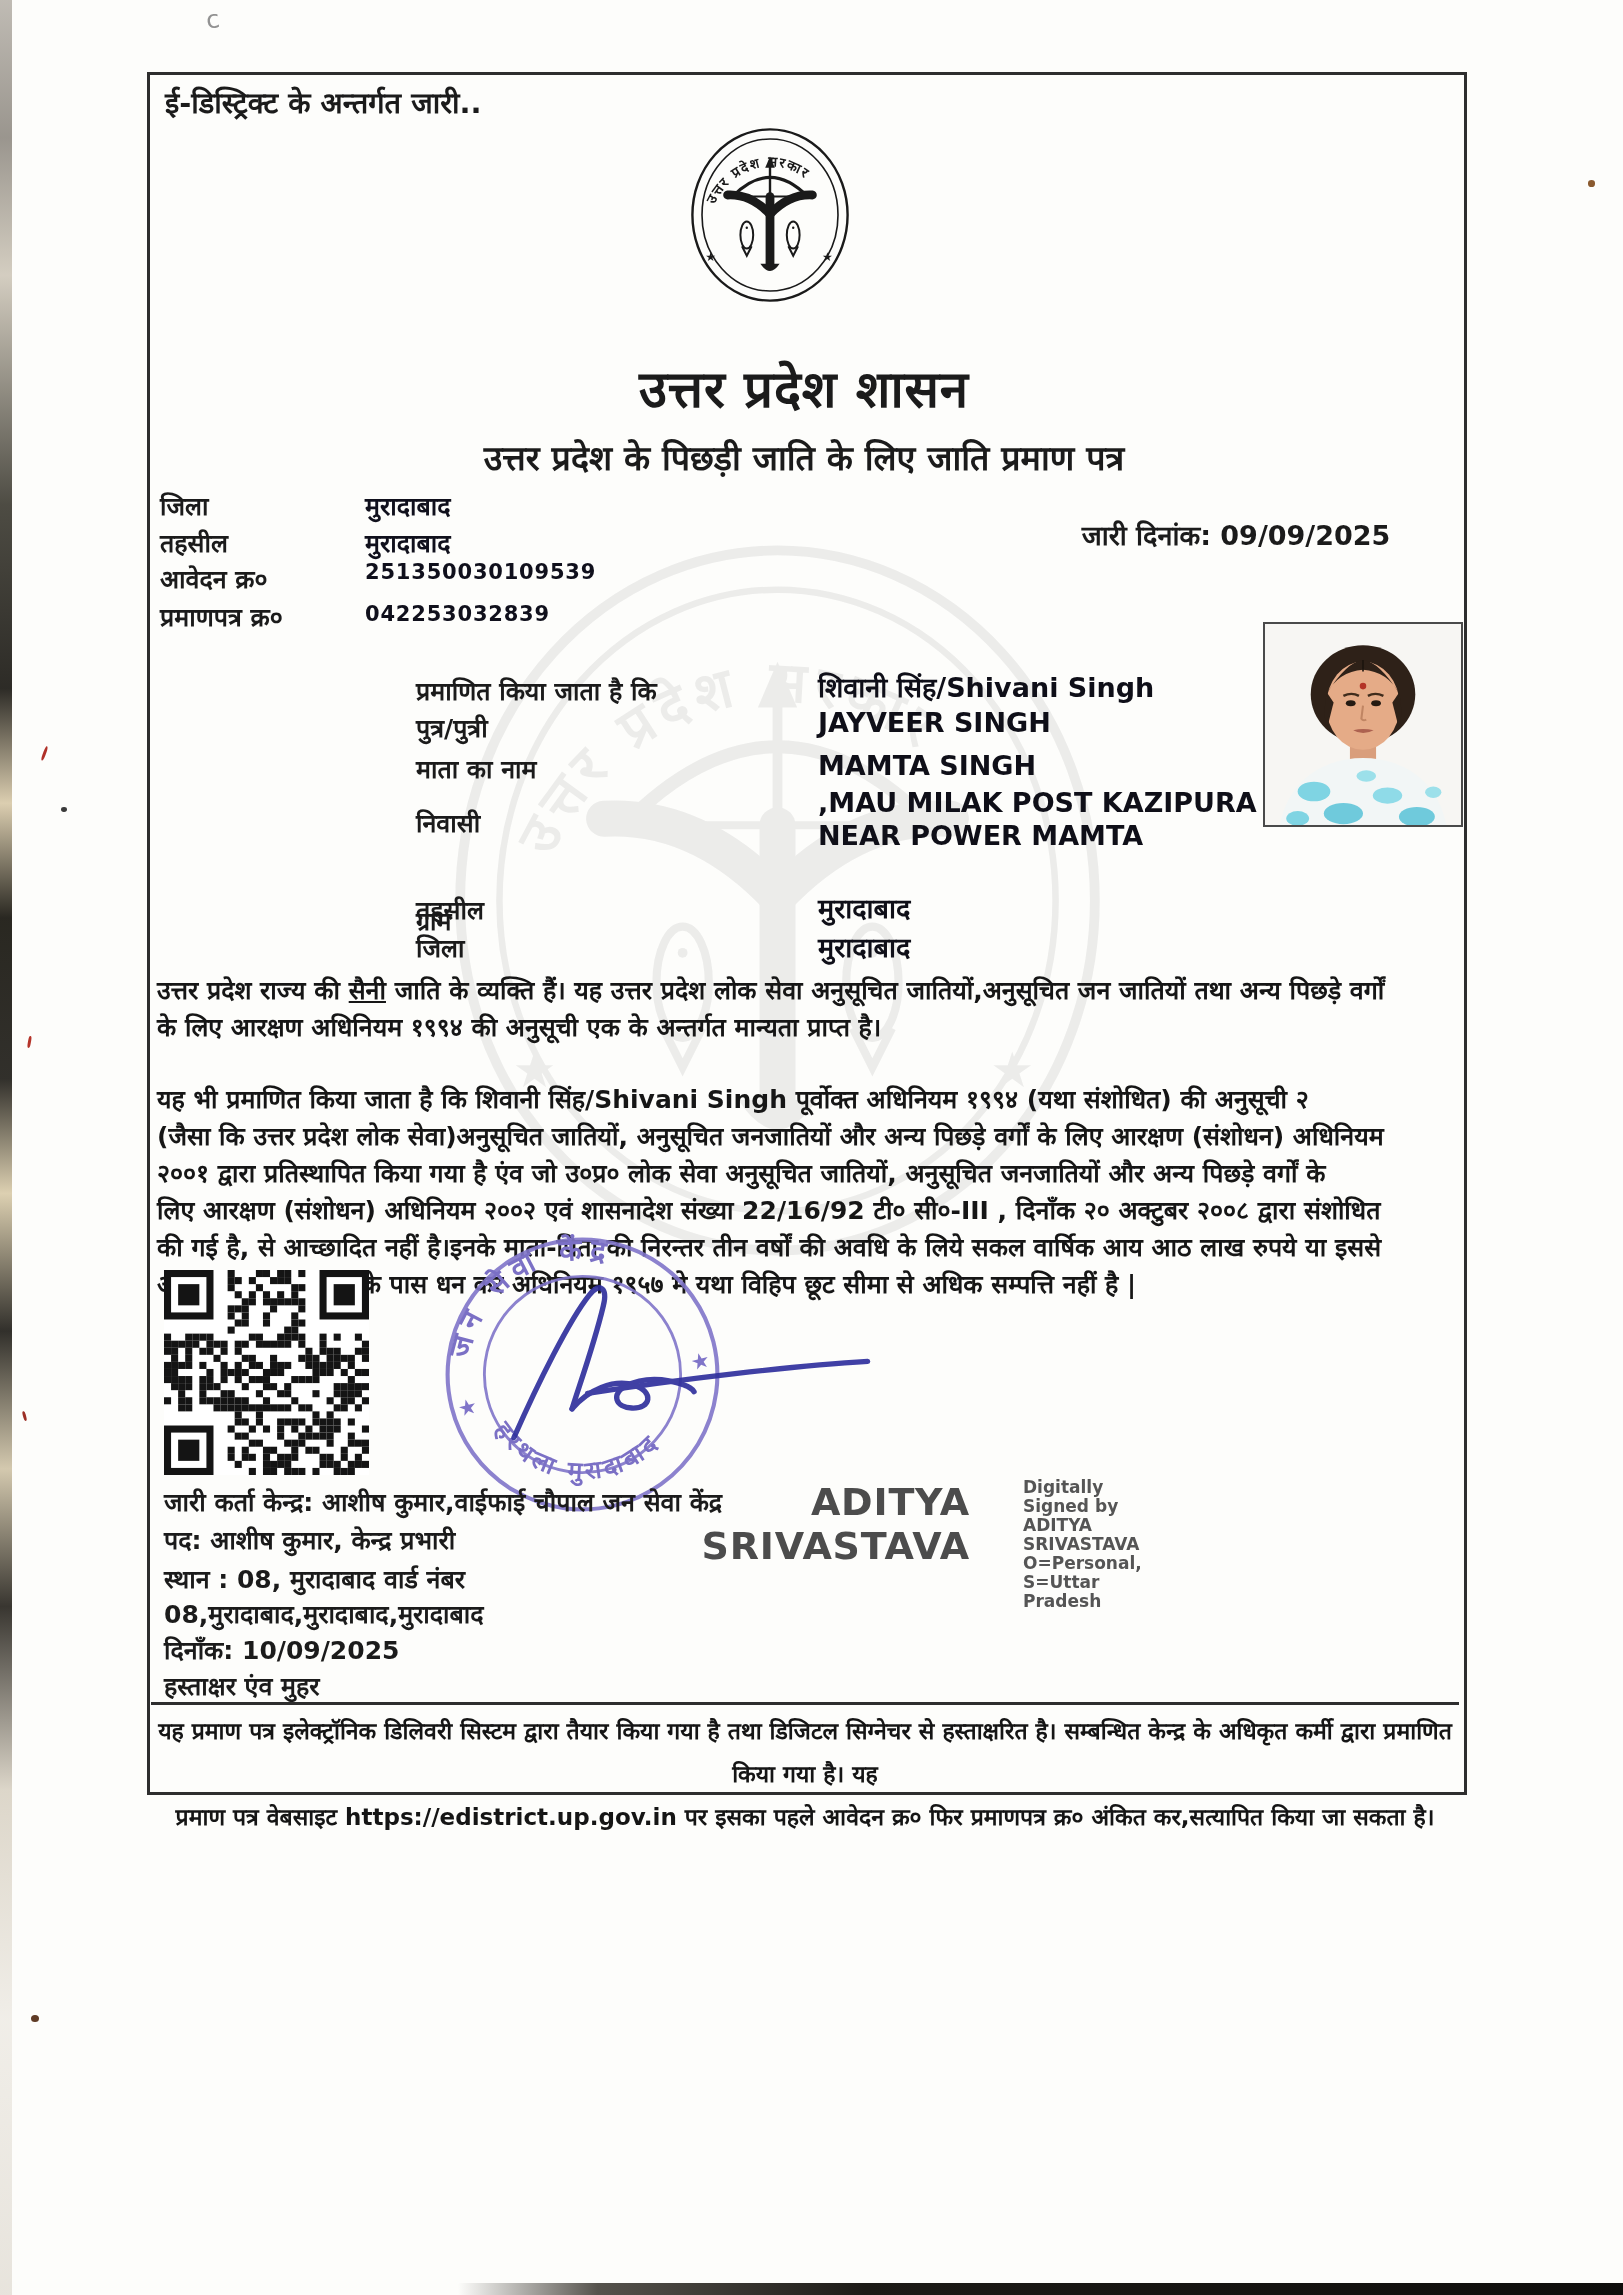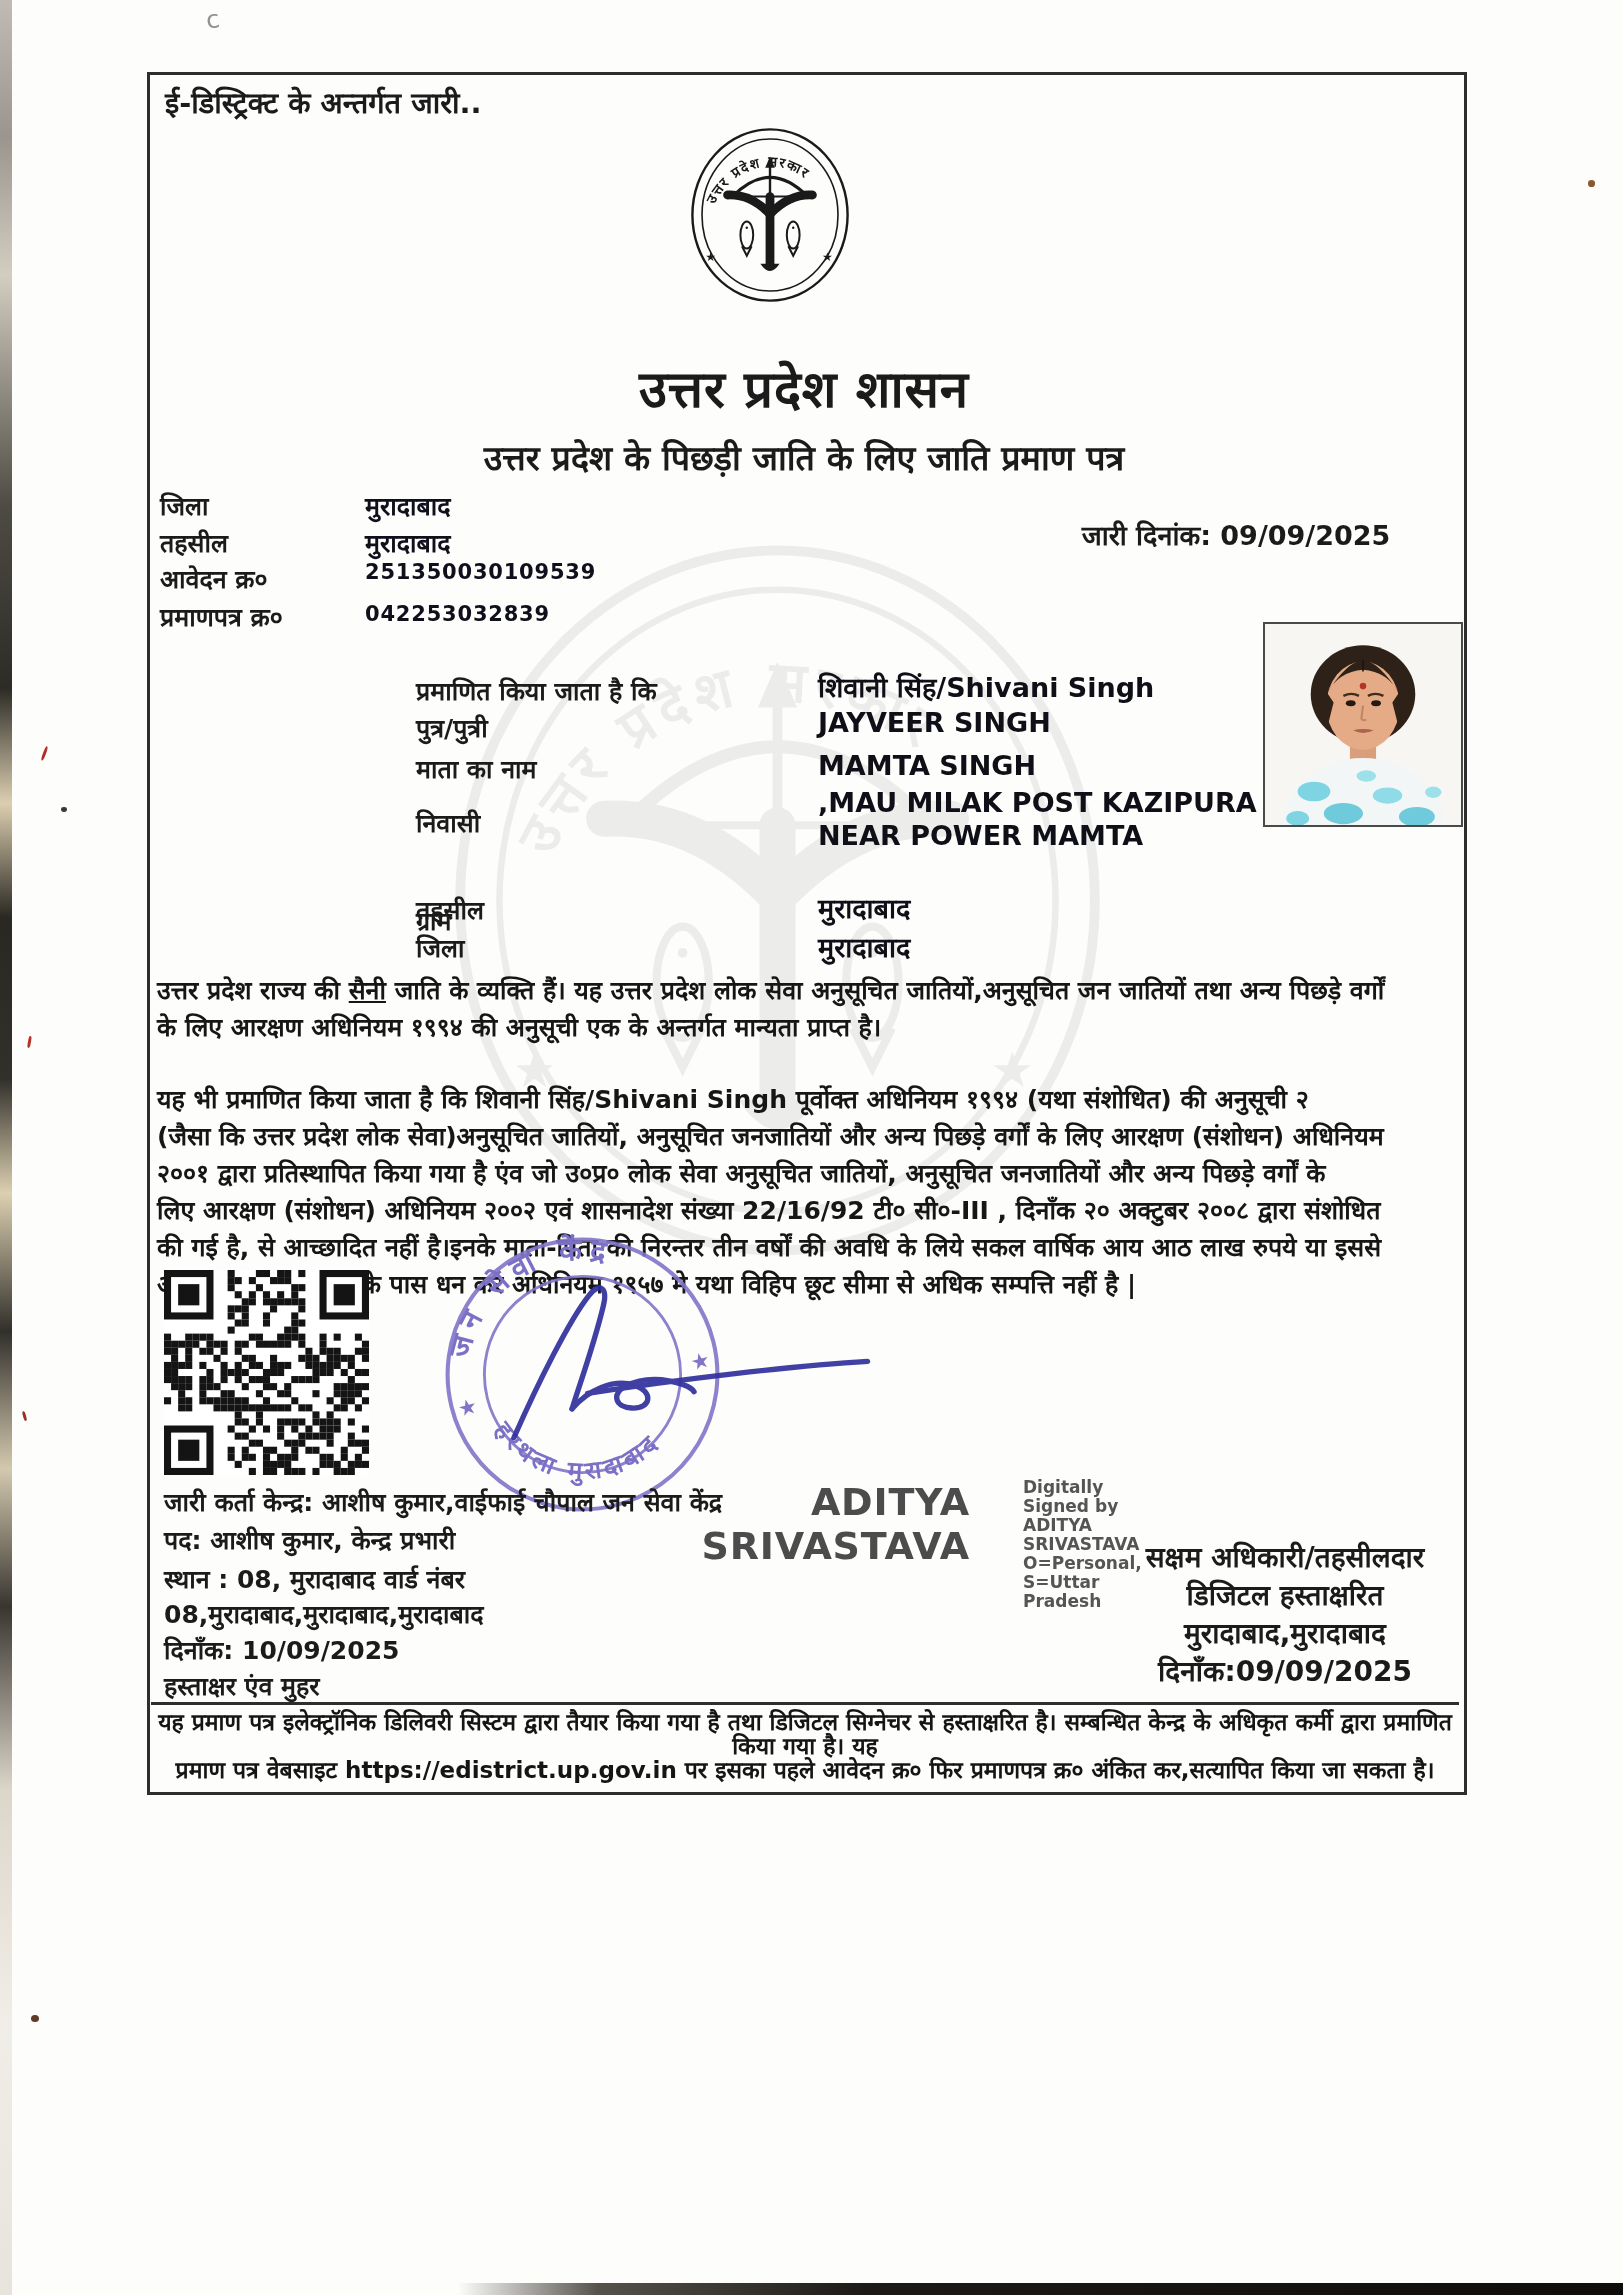--- a/index.html
+++ b/index.html
@@ -62,21 +62,21 @@
   .digital-note{left:1023px;top:1478px;width:164px;font-size:17px;line-height:19px;
     color:#555;white-space:pre-line;font-weight:600;}
   .officer{left:1105px;top:1539px;width:360px;text-align:center;font-size:28px;font-weight:700;line-height:38px;}
   
   .footer-box{
     left:151px;top:1702px;width:1308px;height:87px;
     border-top:3.3px solid #2e2e2e;
   }
   .footer-text{
     position:absolute;left:0;top:4.9px;width:100%;text-align:center;
-    font-size:23px;font-weight:600;line-height:24px;white-space:pre-line;color:#151515;
+    font-size:23px;font-weight:600;line-height:43px;white-space:pre-line;color:#151515;
   }
 </style>
 </head>
 <body>
 
 <div class="page">
 
   <div class="abs edge-strip-left"></div>
   <div class="abs edge-strip-bottom"></div>
   <div class="abs stray-c" style="left:206px;top:4.9px;">c</div>
@@ -568,26 +568,20 @@
     <div>SRIVASTAVA</div>
   </div>
   <div class="abs digital-note">Digitally
 Signed by
 ADITYA
 SRIVASTAVA
 O=Personal,
 S=Uttar
 Pradesh</div>
 
-  <div class="abs officer">
-    <div>सक्षम अधिकारी/तहसीलदार</div>
-    <div>डिजिटल हस्ताक्षरित</div>
-    <div>मुरादाबाद,मुरादाबाद</div>
-    <div>दिनाँक:09/09/2025</div>
-  </div>
 
   <div class="abs footer-box">
     <div class="footer-text">यह प्रमाण पत्र इलेक्ट्रॉनिक डिलिवरी सिस्टम द्वारा तैयार किया गया है तथा डिजिटल सिग्नेचर से हस्ताक्षरित है। सम्बन्धित केन्द्र के अधिकृत कर्मी द्वारा प्रमाणित किया गया है। यह
 प्रमाण पत्र वेबसाइट https://edistrict.up.gov.in पर इसका पहले आवेदन क्र० फिर प्रमाणपत्र क्र० अंकित कर,सत्यापित किया जा सकता है।</div>
   </div>
 
 </div>
 
 
 </body></html>

